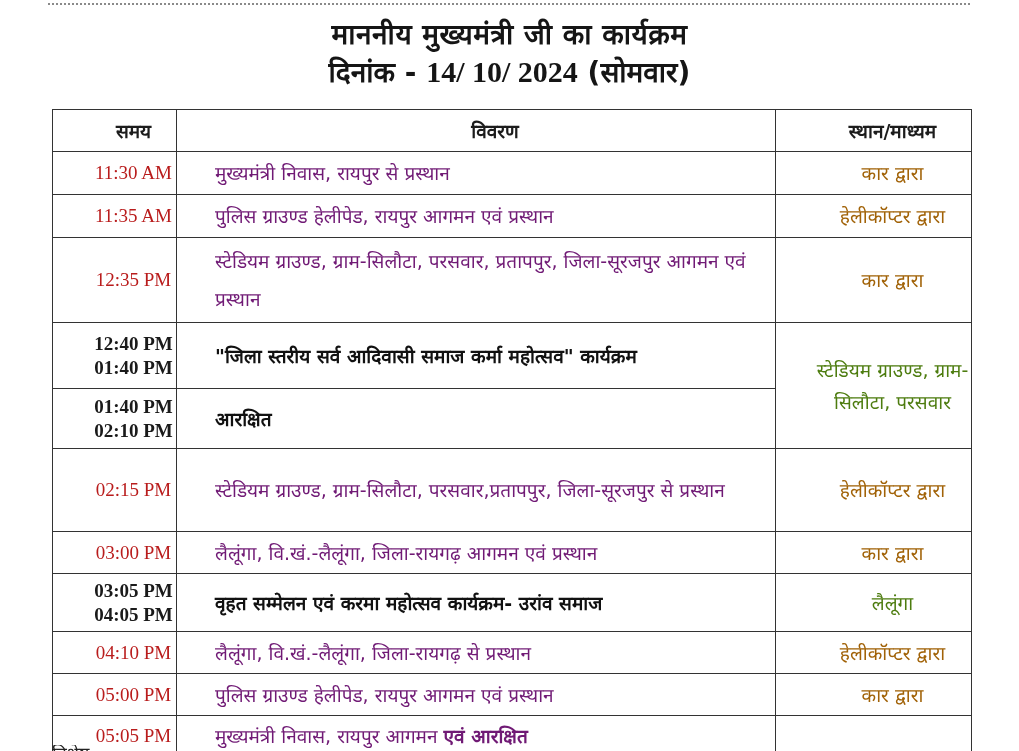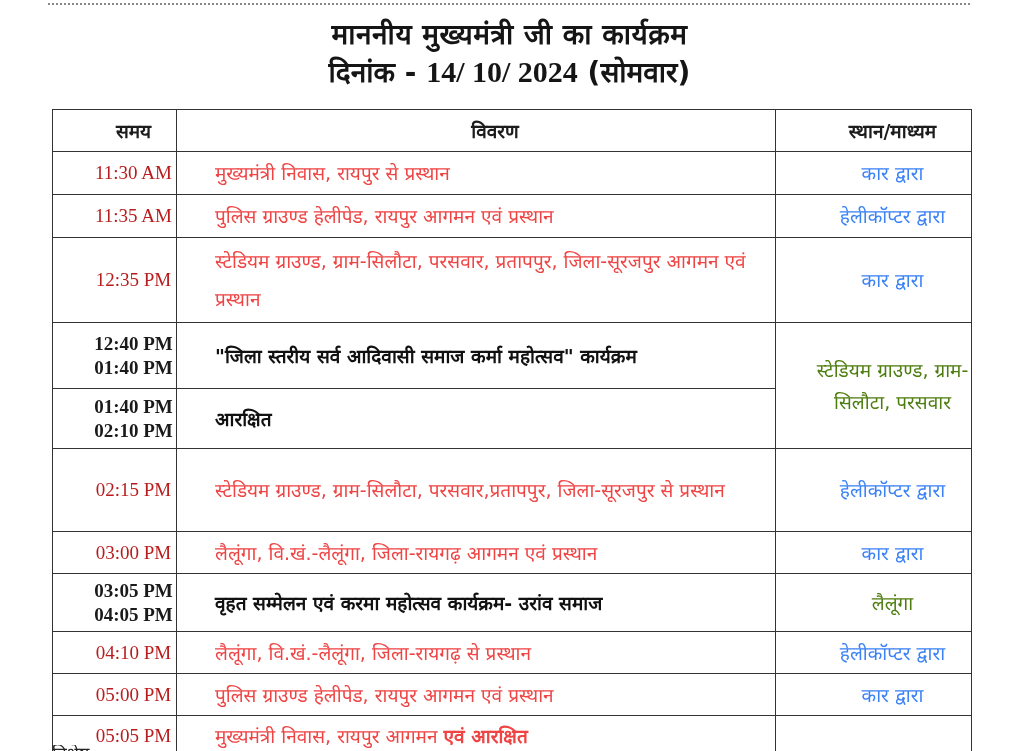--- a/index.html
+++ b/index.html
@@ -9,23 +9,23 @@
   .title { position: absolute; left: 0; width: 1019px; text-align: center; font-weight: bold; color: #151515; }
   .title.main { top: 14px; font-size: 28px; letter-spacing: 0.5px; }
   .title.sub { top: 52px; font-size: 28px; }
   .title.sub .num { font-family: "Liberation Serif", serif; font-size: 30px; }
   table.sched { position: absolute; left: 52px; top: 109px; width: 919px; border-collapse: collapse; table-layout: fixed; }
   table.sched td, table.sched th { border: 1.5px solid #333; font-size: 19px; vertical-align: middle; padding-left: 38px; }
   th { font-weight: bold; text-align: center; height: 42px; font-size: 18px; }
   col.c1 { width: 124px; } col.c2 { width: 599px; } col.c3 { width: 196px; }
   td.time { font-family: "Liberation Serif", serif; font-size: 19px; text-align: center; color: #b91c1c; line-height: 24px; }
   td.time.bold { font-weight: bold; color: #1a1a1a; }
-  td.desc { padding: 0 8px; line-height: 40px; color: #ef4444; }
+  td.desc { padding: 0 8px; line-height: 40px; color: #701a75; }
   td.desc.bold { font-weight: bold; color: #111; }
-  td.mode { text-align: center; color: #3b82f6; line-height: 28px; }
+  td.mode { text-align: center; color: #a16207; line-height: 28px; }
   td.mode.bold { font-weight: normal; color: #4d7c0f; }
   .b { font-weight: bold; }
   .footer-cut { position: absolute; left: 52px; top: 745px; width: 60px; height: 6px; overflow: hidden; font-size: 18px; line-height: 18px; color: #222; }
 </style>
 </head>
 <body>
 
 <div class="dotted-rule"></div>
 
 <div class="title main">माननीय मुख्यमंत्री जी का कार्यक्रम</div>

